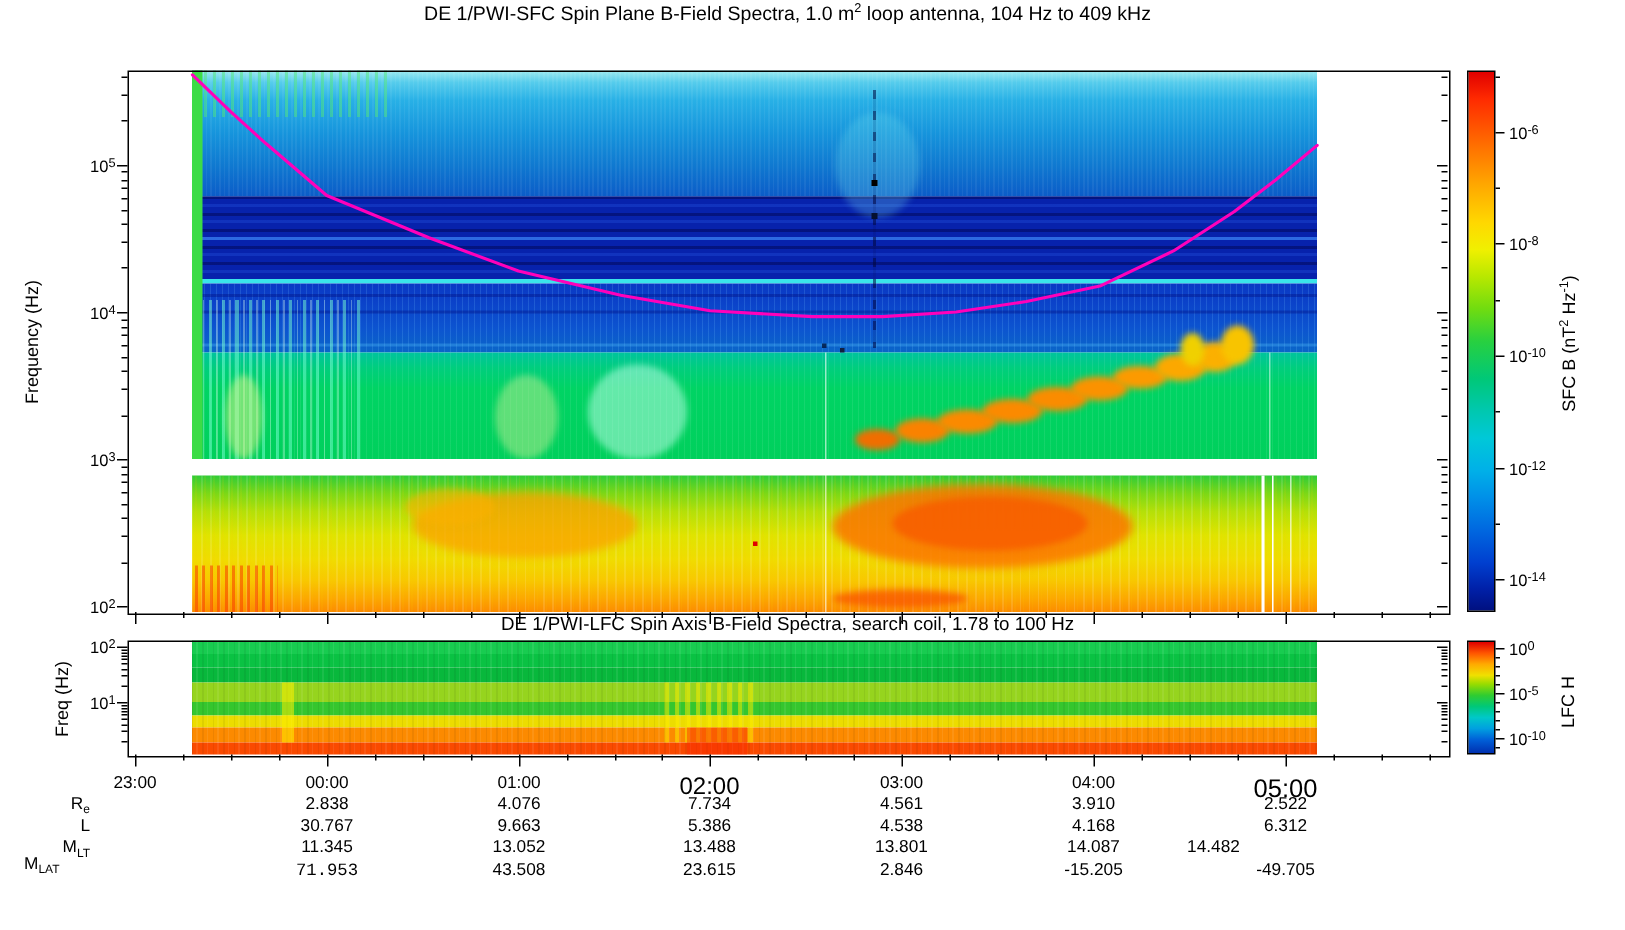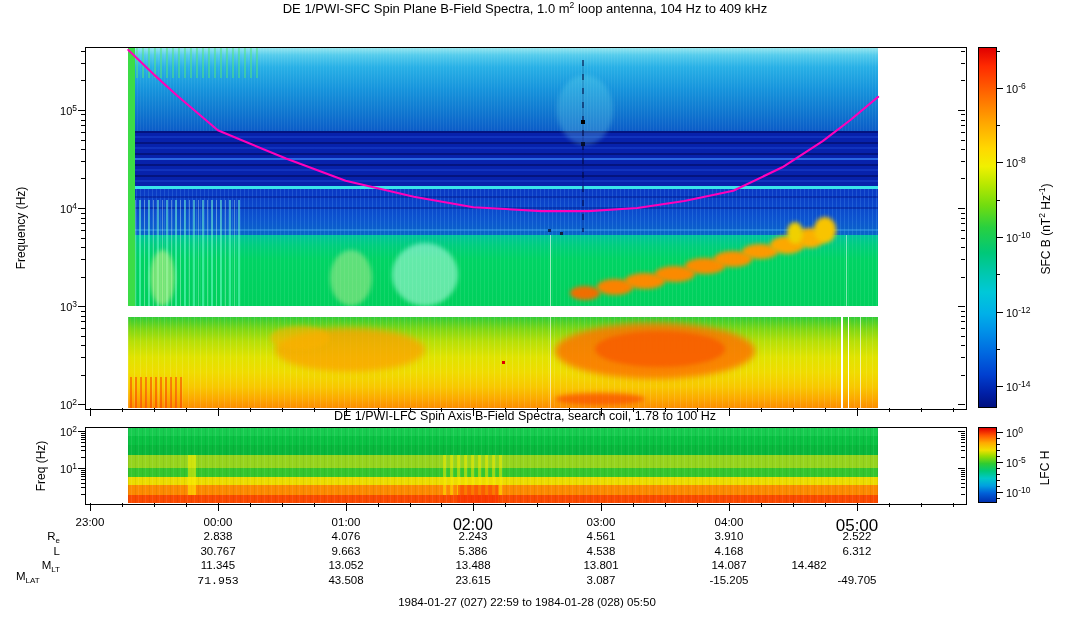--- a/index.html
+++ b/index.html
@@ -323,21 +323,21 @@
       <div class="abs ctr t-tick lbl" style="left:321px;top:517px;width:50px;font-size:11.5px;">01:00</div>
       <div class="abs ctr t-tick lbl" style="left:448px;top:517px;width:50px;font-size:16px;">02:00</div>
       <div class="abs ctr t-tick lbl" style="left:576px;top:517px;width:50px;font-size:11.5px;">03:00</div>
       <div class="abs ctr t-tick lbl" style="left:704px;top:517px;width:50px;font-size:11.5px;">04:00</div>
       <div class="abs ctr t-tick lbl" style="left:832px;top:517px;width:50px;font-size:17px;">05:00</div>
     </div>
   <div id="eph">
       <div class="abs ephlbl lbl" style="left:16px;top:530px;width:44px;text-align:right;"><span>R</span><sub>e</sub></div>
       <div class="abs ctr ephval lbl" style="left:183px;top:530px;width:70px;">2.838</div>
       <div class="abs ctr ephval lbl" style="left:311px;top:530px;width:70px;">4.076</div>
-      <div class="abs ctr ephval lbl" style="left:438px;top:530px;width:70px;">2.243</div>
+      <div class="abs ctr ephval lbl" style="left:438px;top:530px;width:70px;">7.734</div>
       <div class="abs ctr ephval lbl" style="left:566px;top:530px;width:70px;">4.561</div>
       <div class="abs ctr ephval lbl" style="left:694px;top:530px;width:70px;">3.910</div>
       <div class="abs ctr ephval lbl" style="left:822px;top:530px;width:70px;">2.522</div>
       <div class="abs ephlbl lbl" style="left:16px;top:545px;width:44px;text-align:right;"><span>L</span></div>
       <div class="abs ctr ephval lbl" style="left:183px;top:545px;width:70px;">30.767</div>
       <div class="abs ctr ephval lbl" style="left:311px;top:545px;width:70px;">9.663</div>
       <div class="abs ctr ephval lbl" style="left:438px;top:545px;width:70px;">5.386</div>
       <div class="abs ctr ephval lbl" style="left:566px;top:545px;width:70px;">4.538</div>
       <div class="abs ctr ephval lbl" style="left:694px;top:545px;width:70px;">4.168</div>
       <div class="abs ctr ephval lbl" style="left:822px;top:545px;width:70px;">6.312</div>
@@ -345,19 +345,18 @@
       <div class="abs ctr ephval lbl" style="left:183px;top:559px;width:70px;">11.345</div>
       <div class="abs ctr ephval lbl" style="left:311px;top:559px;width:70px;">13.052</div>
       <div class="abs ctr ephval lbl" style="left:438px;top:559px;width:70px;">13.488</div>
       <div class="abs ctr ephval lbl" style="left:566px;top:559px;width:70px;">13.801</div>
       <div class="abs ctr ephval lbl" style="left:694px;top:559px;width:70px;">14.087</div>
       <div class="abs ctr ephval lbl" style="left:774px;top:559px;width:70px;">14.482</div>
       <div class="abs ephlbl lbl" style="left:16px;top:570px;width:44px;text-align:left;"><span>M</span><sub>LAT</sub></div>
       <div class="abs ctr ephval lbl" style="left:183px;top:574px;width:70px;font-family:Liberation Mono, monospace;">71.953</div>
       <div class="abs ctr ephval lbl" style="left:311px;top:574px;width:70px;">43.508</div>
       <div class="abs ctr ephval lbl" style="left:438px;top:574px;width:70px;">23.615</div>
-      <div class="abs ctr ephval lbl" style="left:566px;top:574px;width:70px;">3.087</div>
+      <div class="abs ctr ephval lbl" style="left:566px;top:574px;width:70px;">2.846</div>
       <div class="abs ctr ephval lbl" style="left:694px;top:574px;width:70px;">-15.205</div>
       <div class="abs ctr ephval lbl" style="left:822px;top:574px;width:70px;">-49.705</div>
     </div>
 
-  <div class="abs ctr lbl" style="left:0;top:596px;width:1054px;font-size:11.5px;">1984-01-27 (027) 22:59 to 1984-01-28 (028) 05:50</div>
 </div>
 
 </body></html>

